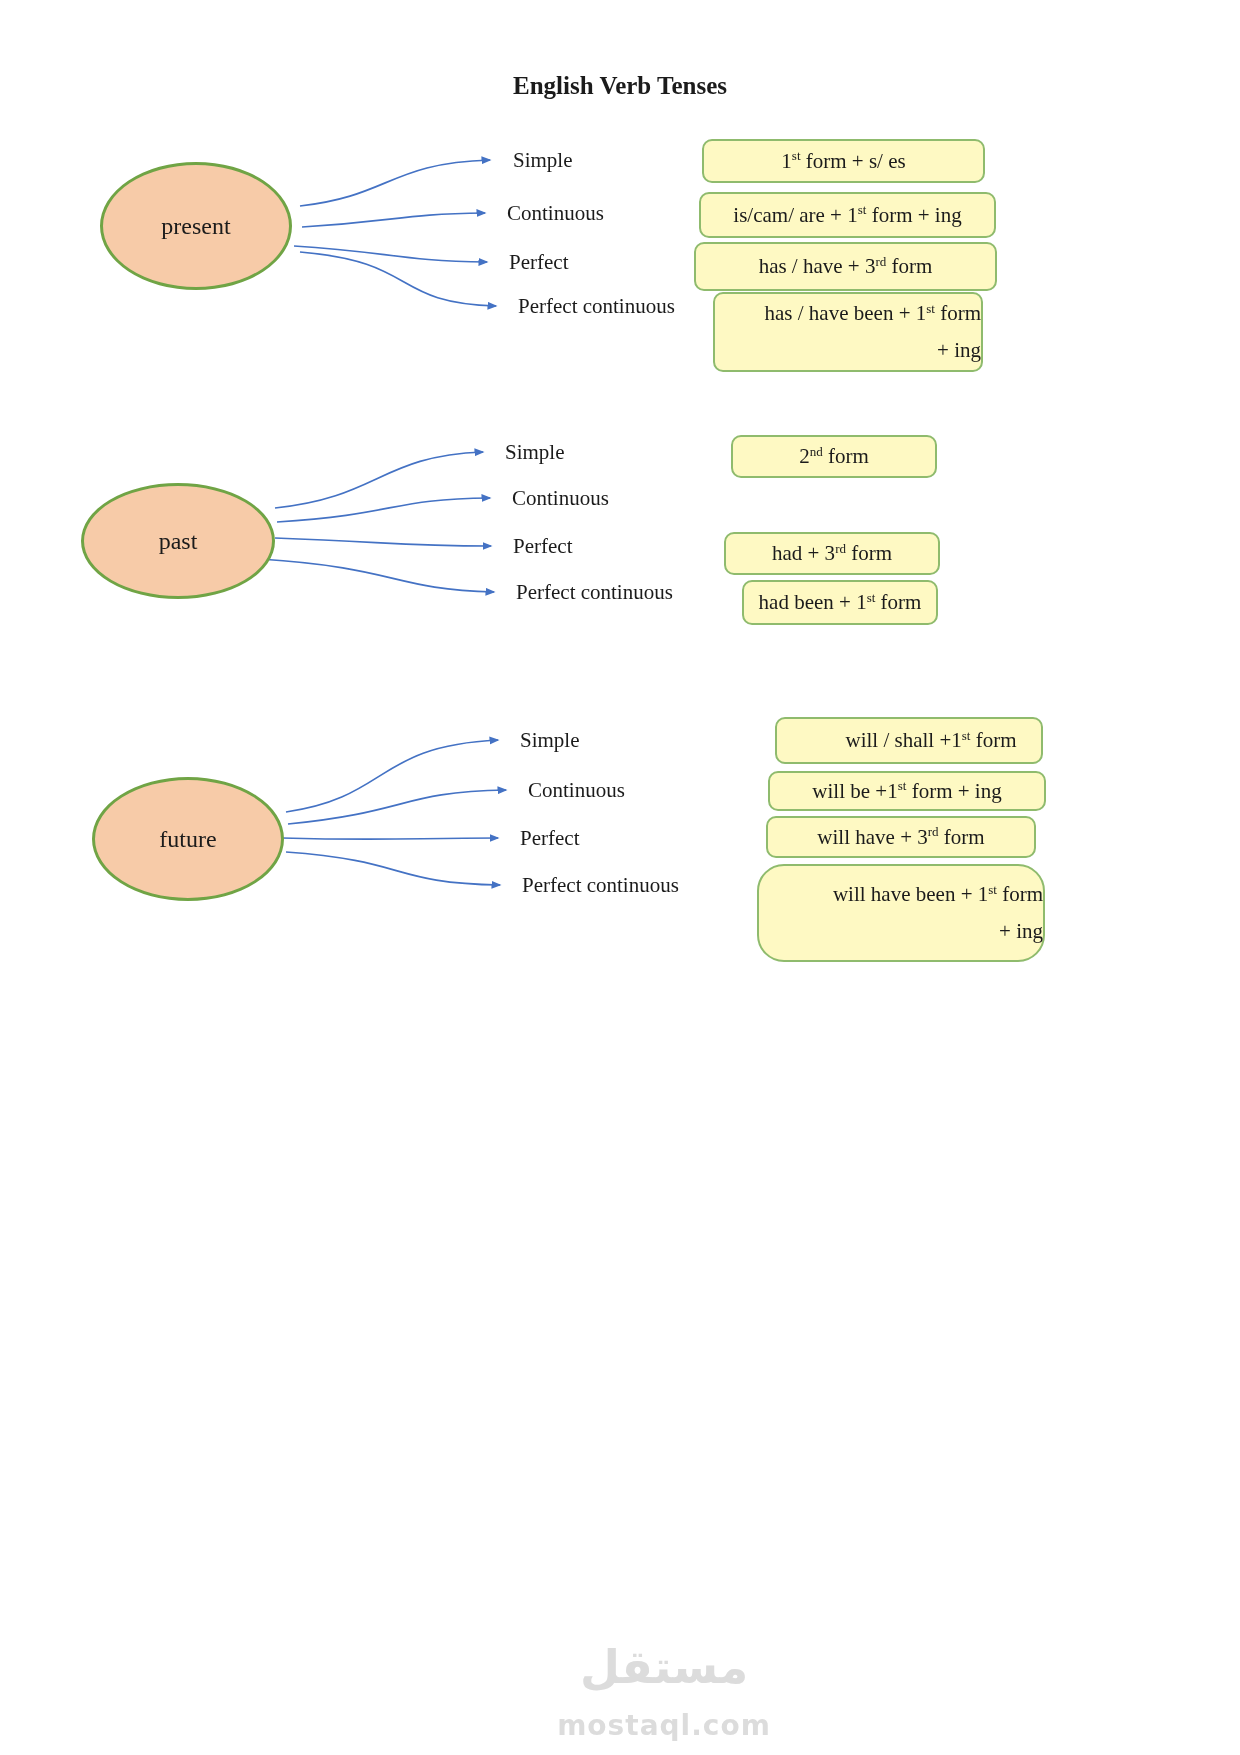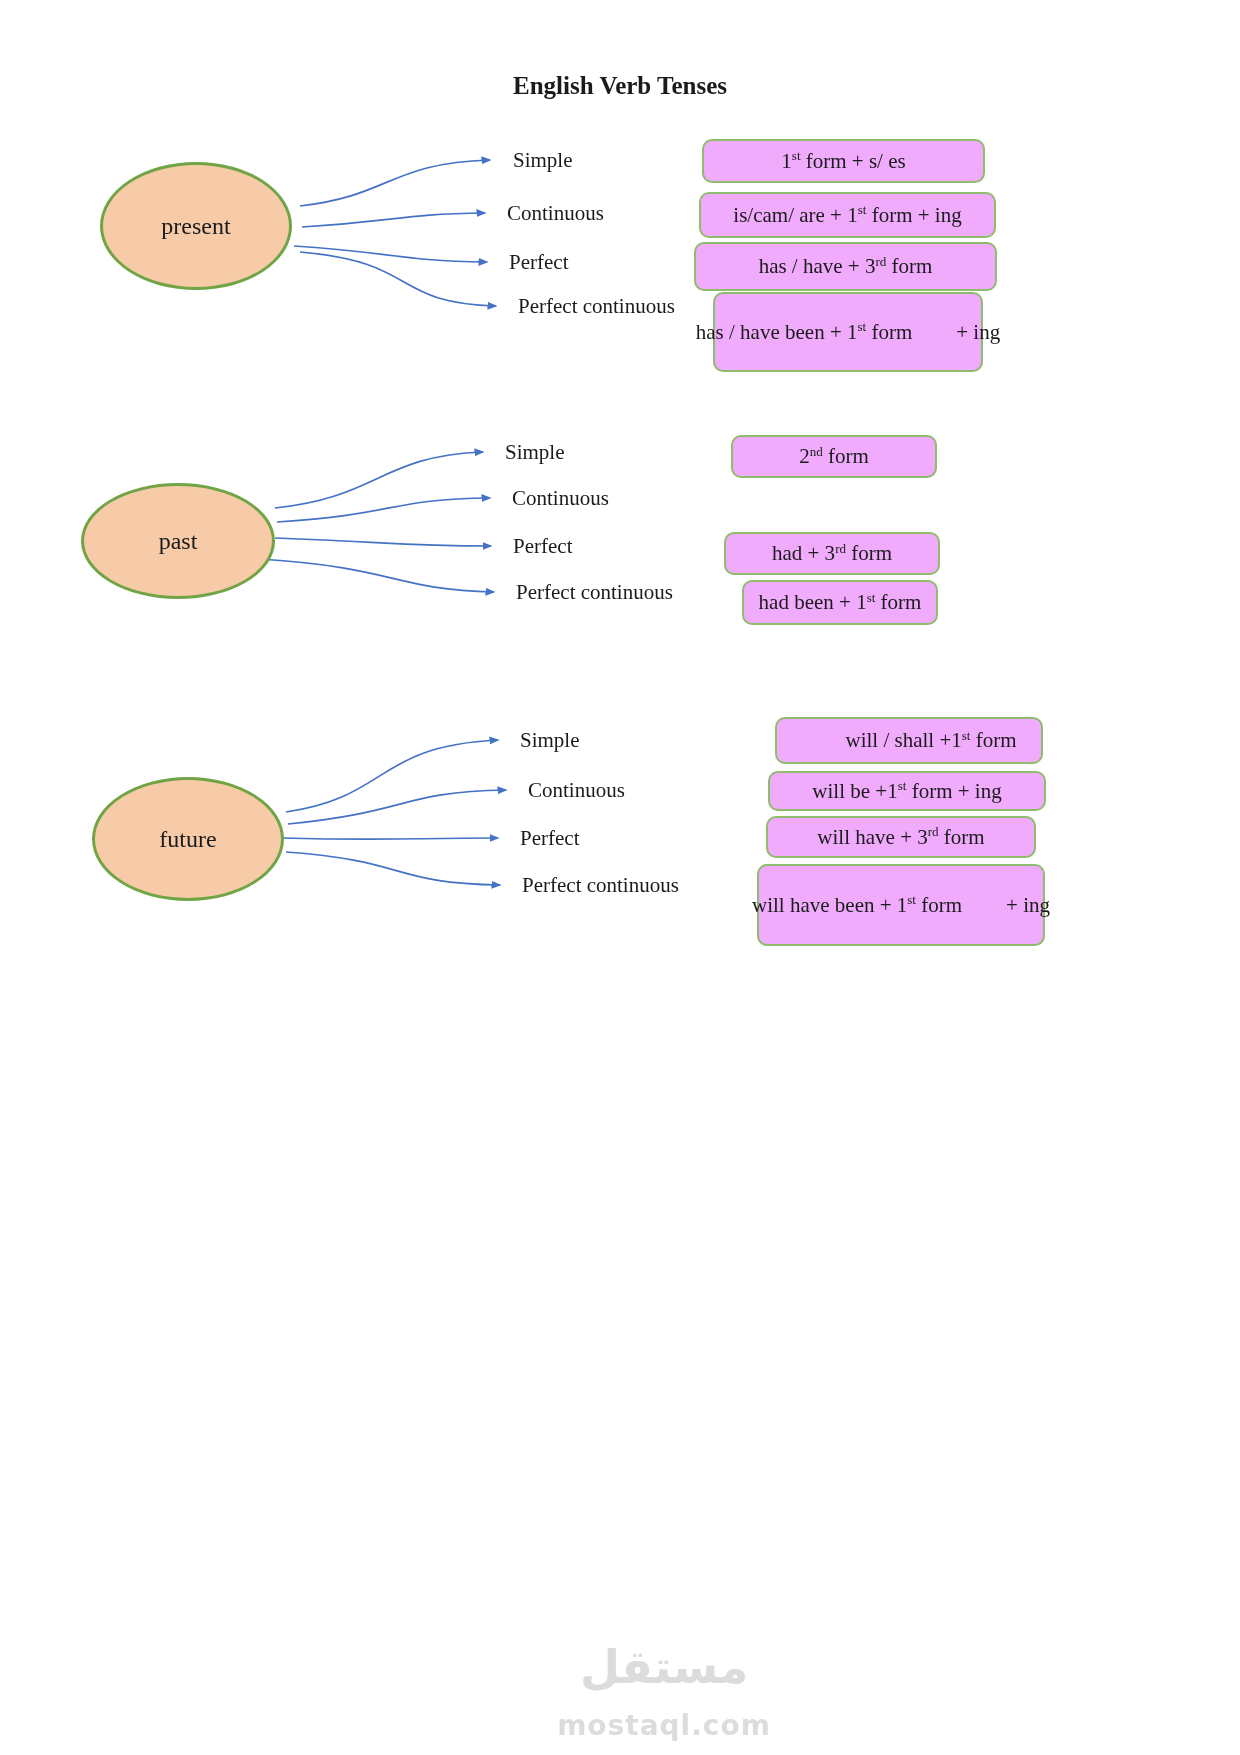--- a/index.html
+++ b/index.html
@@ -62,53 +62,53 @@
   
   .f-lb0 { left: 520px; top: 740px; }
   .f-lb1 { left: 528px; top: 790px; }
   .f-lb2 { left: 520px; top: 838px; }
   .f-lb3 { left: 522px; top: 885px; }
 
   .fbox {
     position: absolute;
     border: 2.5px solid #8fbb6d;
     border-radius: 10px;
-    background: #f0abfc;
+    background: #fef9c3;
     display: flex;
     align-items: center;
     justify-content: center;
     font-size: 21px;
     white-space: nowrap;
     z-index: 2;
     box-sizing: border-box;
   }
   .fbox.twoline {
-    flex-direction: row;
-    align-items: center;
+    flex-direction: column;
+    align-items: flex-end;
     justify-content: center;
     gap: 12px;
   }
   .fbox.twoline .l1 { text-align: center; }
   .fbox.twoline .l2 { text-align: left; padding-left: 32px; }
 
   
   .p-bx0 { left: 702px; top: 139px; width: 283px; height: 44px; }
   .p-bx1 { left: 699px; top: 192px; width: 297px; height: 46px; }
   .p-bx2 { left: 694px; top: 242px; width: 303px; height: 49px; }
   .p-bx3 { left: 713px; top: 292px; width: 270px; height: 80px; }
   
   .a-bx0 { left: 731px; top: 435px; width: 206px; height: 43px; }
   .a-bx1 { left: 722px; top: 489px; width: 248px; height: 39px; }
   .a-bx2 { left: 724px; top: 532px; width: 216px; height: 43px; }
   .a-bx3 { left: 742px; top: 580px; width: 196px; height: 45px; }
   
   .f-bx0 { left: 775px; top: 717px; width: 268px; height: 47px; padding-left: 44px; }
   .f-bx1 { left: 768px; top: 771px; width: 278px; height: 40px; }
   .f-bx2 { left: 766px; top: 816px; width: 270px; height: 42px; }
-  .f-bx3 { left: 757px; top: 864px; width: 288px; height: 82px; }
+  .f-bx3 { left: 757px; top: 864px; width: 288px; height: 98px; border-radius: 27px; }
 
   sup {
     font-size: 0.62em;
     line-height: 0;
     vertical-align: baseline;
     position: relative;
     top: -0.55em;
   }
 
   .watermark {

